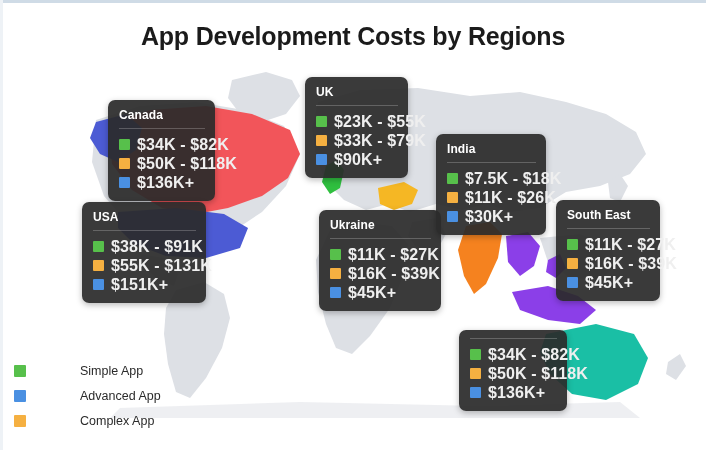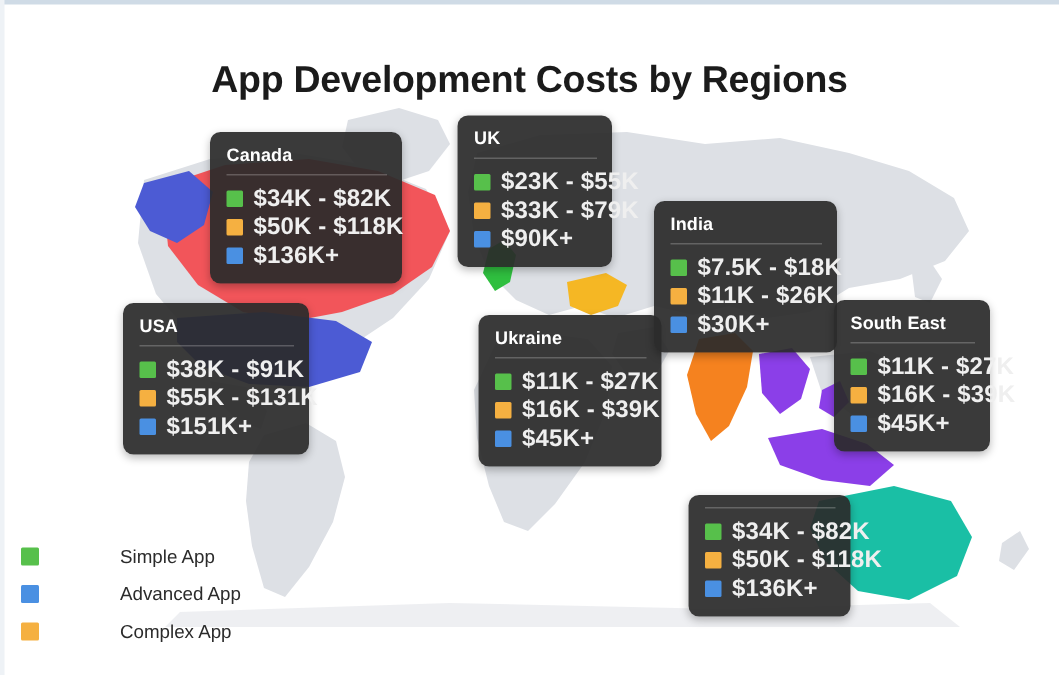--- a/index.html
+++ b/index.html
@@ -13,21 +13,20 @@
   
   .edge-top{position:absolute;left:0;top:0;width:706px;height:3px;background:#cfdbe6;}
   .edge-left{position:absolute;left:0;top:0;width:3px;height:450px;background:#eef2f6;}
 
   .title{
     position:absolute;left:0;top:22px;width:706px;
     text-align:center;
     font-size:25px;font-weight:bold;color:#1b1b1b;
     letter-spacing:-0.2px;
     white-space:nowrap;
-    margin-top:17px;
   }
 
   .mapwrap{position:absolute;left:0;top:62px;width:706px;height:360px;}
   .mapwrap svg{display:block;width:706px;height:360px;}
 
   
   .card{
     position:absolute;
     background:rgba(43,43,43,0.93);
     border-radius:7px;
@@ -113,21 +112,21 @@
         <path fill="#8B3FE8" d="M506 174 L528 170 L540 184 L534 204 L520 214 L508 200 Z"></path>
         <path fill="#8B3FE8" d="M512 230 L548 224 L578 234 L596 248 L580 262 L548 258 L520 248 Z"></path>
         <path fill="#8B3FE8" d="M548 198 L560 192 L566 206 L556 216 L546 210 Z"></path>
 
         <path fill="#1ABFA5" d="M546 272 L596 262 L634 272 L648 296 L638 322 L606 338 L572 332 L550 312 L540 290 Z"></path>
       </g>
     </svg>
   </div>
 
   <div id="cards-layer">
-      <div class="card" style="left: 108px; top: 88px; width: 128px; margin-left: 32px;">
+      <div class="card" style="left: 108px; top: 100px; width: 107px;">
         <div class="card-title">Canada</div>
         <div class="card-div"></div>
         <div class="row">
           <span class="sw" style="background: rgb(87, 192, 75);"></span>
           <span class="rowtxt">$34K - $82K</span>
         </div>
         <div class="row">
           <span class="sw" style="background: rgb(245, 176, 65);"></span>
           <span class="rowtxt">$50K - $118K</span>
         </div>
@@ -177,21 +176,21 @@
         </div>
         <div class="row">
           <span class="sw" style="background: rgb(245, 176, 65);"></span>
           <span class="rowtxt">$16K - $39K</span>
         </div>
         <div class="row">
           <span class="sw" style="background: rgb(74, 144, 226);"></span>
           <span class="rowtxt">$45K+</span>
         </div>
       </div>
-      <div class="card" style="left: 436px; top: 134px; width: 122px;">
+      <div class="card" style="left: 436px; top: 134px; width: 110px;">
         <div class="card-title">India</div>
         <div class="card-div"></div>
         <div class="row">
           <span class="sw" style="background: rgb(87, 192, 75);"></span>
           <span class="rowtxt">$7.5K - $18K</span>
         </div>
         <div class="row">
           <span class="sw" style="background: rgb(245, 176, 65);"></span>
           <span class="rowtxt">$11K - $26K</span>
         </div>

